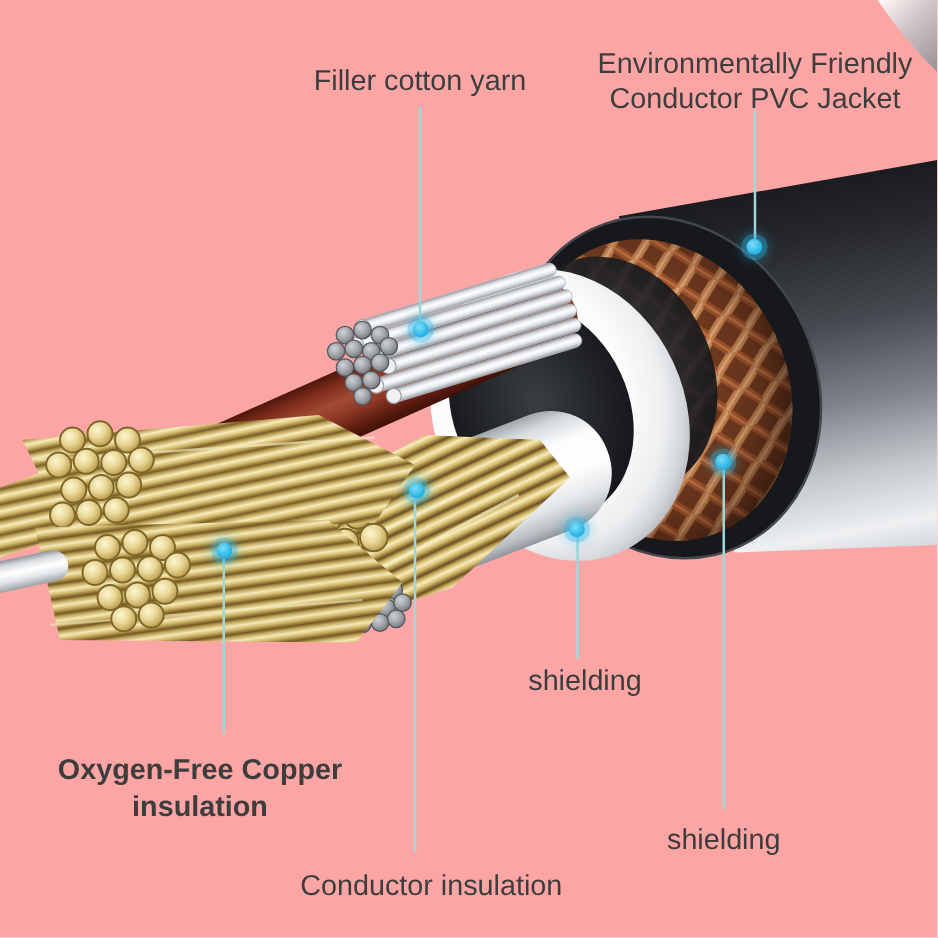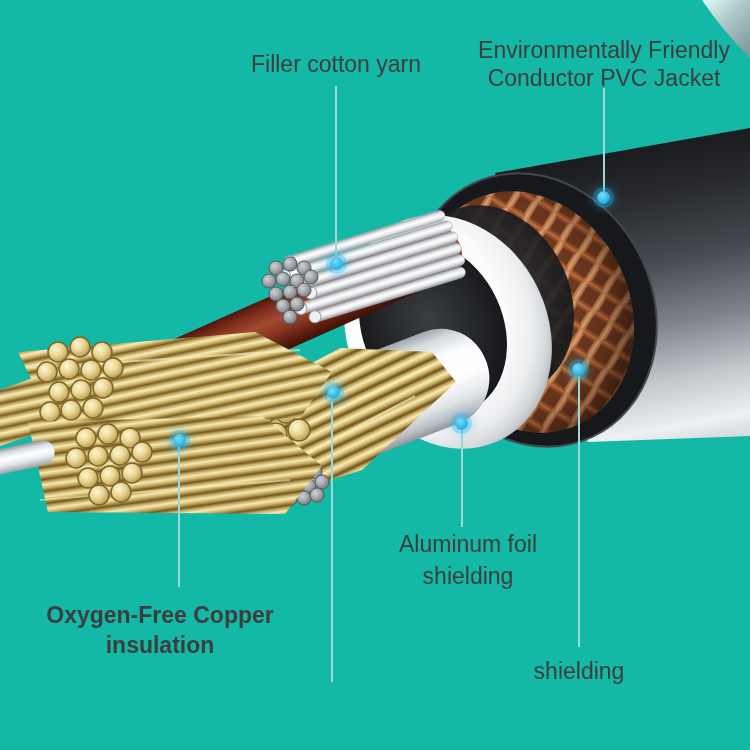--- a/index.html
+++ b/index.html
@@ -1,16 +1,16 @@
 <!DOCTYPE html>
 <html><head>
 <meta charset="utf-8">
 <style>
   html,body{margin:0;padding:0;background:#fff;}
-  .stage{position:relative;width:750px;height:750px;background:#14b8a6;overflow:hidden;
+  .stage{position:relative;width:750px;height:750px;background:#fca5a5;overflow:hidden;
          font-family:"Liberation Sans", sans-serif;}
   .cable-svg{position:absolute;left:0;top:0;}
   .callout-line{position:absolute;width:2px;background:#9ed8da;}
   .callout-dot{position:absolute;width:13px;height:13px;border-radius:50%;
        background:radial-gradient(circle at 40% 35%, #7fdcf7, #29b7e8 60%, #1b9ed0);
        box-shadow:0 0 0 4px rgba(42,183,233,.33), 0 0 8px 6px rgba(42,183,233,.25);}
   .callout-label{position:absolute;transform:translateX(-50%);color:#3d3d3d;
        font-size:23px;line-height:30px;text-align:center;white-space:nowrap;}
   .lbl-pvc{line-height:28px;}
   .lbl-aluminum{line-height:32px;}
@@ -282,27 +282,27 @@
   <div class="callout-dot" style="left:326.5px;top:385.5px;"></div>
 
   <div class="callout-label" style="left:336px;top:49px;">Filler cotton yarn</div>
 
   <div class="callout-label lbl-pvc" style="left:604px;top:36px;">
     <div>Environmentally Friendly</div>
     <div>Conductor PVC Jacket</div>
   </div>
 
   <div class="callout-label lbl-aluminum" style="left:468px;top:528px;">
-    <div>Aluminum foil</div>
     <div>shielding</div>
   </div>
 
   <div class="callout-label" style="left:579px;top:656px;">
     <div>shielding</div>
   </div>
 
   <div class="callout-label" style="left:160px;top:600px;font-weight:bold;">
     <div>Oxygen-Free Copper</div>
     <div>insulation</div>
   </div>
 
+  <div class="callout-label" style="left:345px;top:693px;">Conductor insulation</div>
 
 </div>
 
 </body></html>

